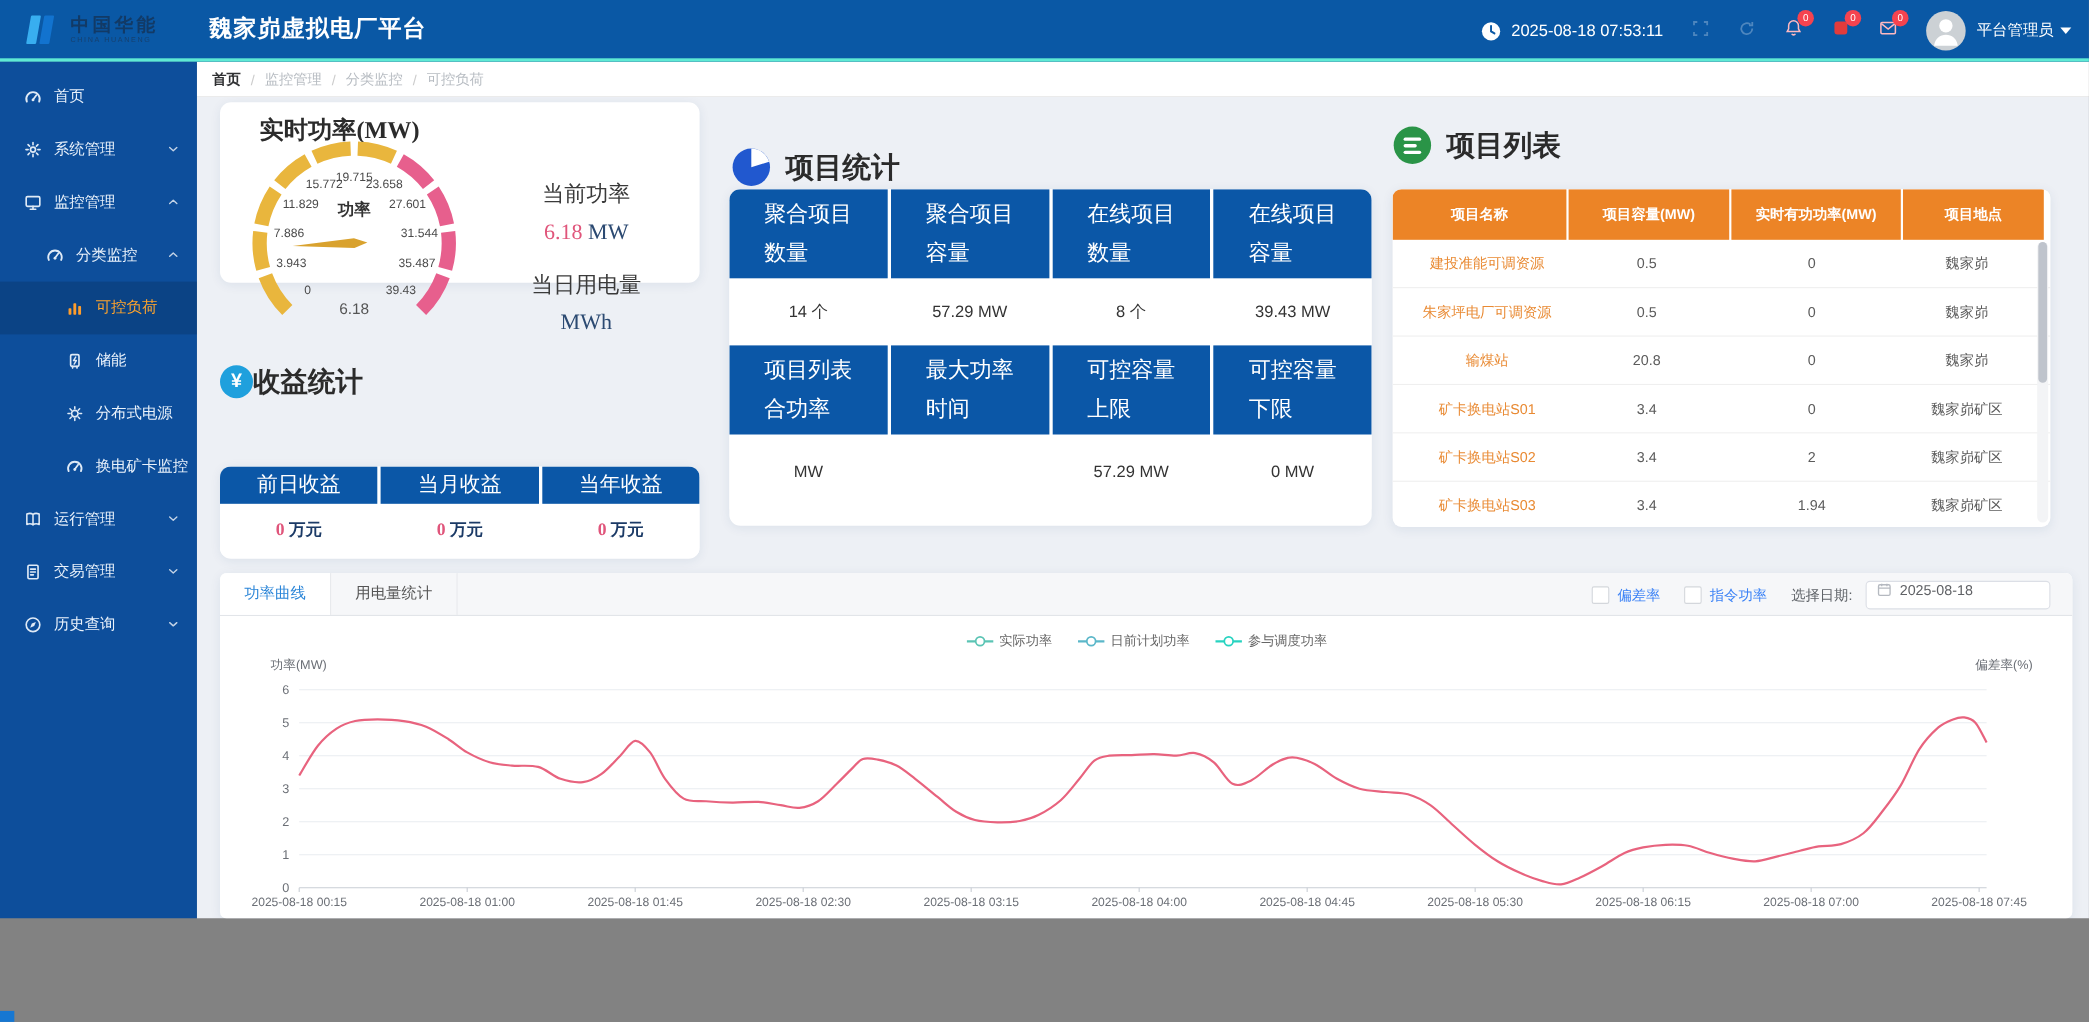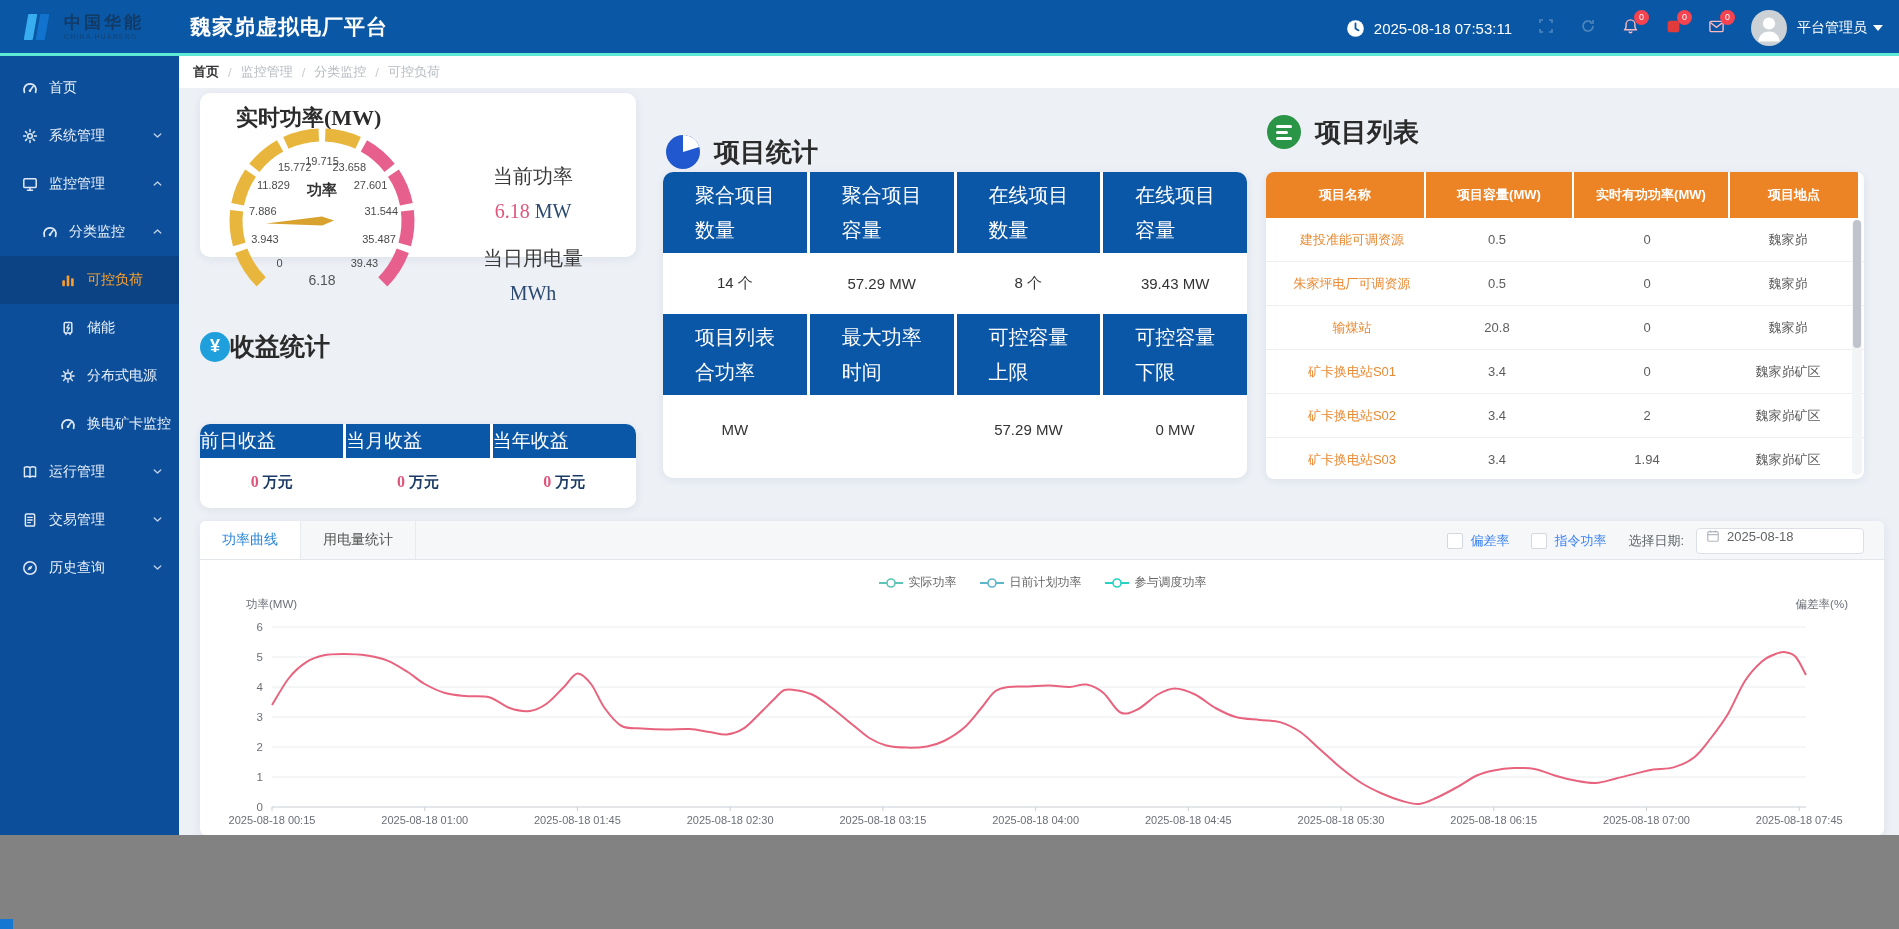--- a/index.html
+++ b/index.html
@@ -51,21 +51,21 @@
   .gs-val{font-size:20px;font-family:"Liberation Serif",serif;margin-top:10px;}
   .gs-val .num{color:#e0557b;}
   .gs-val .unit{color:#2c4a72;}
   
   .sec-head{position:absolute;display:flex;align-items:center;}
   .sec-ic{border-radius:50%;display:flex;align-items:center;justify-content:center;}
   .sec-title{font-family:"Liberation Serif",serif;font-weight:bold;color:#2b2b2b;}
   
   .rev-card{left:21px;top:336px;width:436px;height:84px;overflow:hidden;}
   .rev-grid{display:grid;grid-template-columns:1fr 1fr 1fr;gap:3px;background:#fff;}
-  .rev-h{background:#0b57a7;color:#fff;height:34px;line-height:34px;font-size:19px;font-family:"Liberation Serif",serif;}
+  .rev-h{background:#0b57a7;color:#fff;height:34px;line-height:34px;text-align:center;font-size:19px;font-family:"Liberation Serif",serif;}
   .rev-v{height:47px;line-height:47px;text-align:center;font-size:16px;font-weight:bold;font-family:"Liberation Serif",serif;}
   .rev-v .num{color:#e0557b;}
   .rev-v .unit{color:#1b3a66;font-size:15px;}
   
   .stats-card{left:484px;top:84px;width:584px;height:306px;overflow:hidden;}
   .stats-grid{display:grid;grid-template-columns:1fr 1fr 1fr 1fr;gap:3px;background:#fff;}
   .st-h{background:#0b57a7;color:#fff;display:flex;align-items:center;justify-content:center;text-align:left;font-size:20px;line-height:1.75;font-family:"Liberation Serif",serif;white-space:pre-line;}
   .st-h.r1{height:81px;} .st-h.r3{height:81px;}
   .st-v{display:flex;align-items:center;justify-content:center;font-size:15px;color:#333;}
   .st-v.r2{height:61px;} .st-v.r4{height:68px;}

